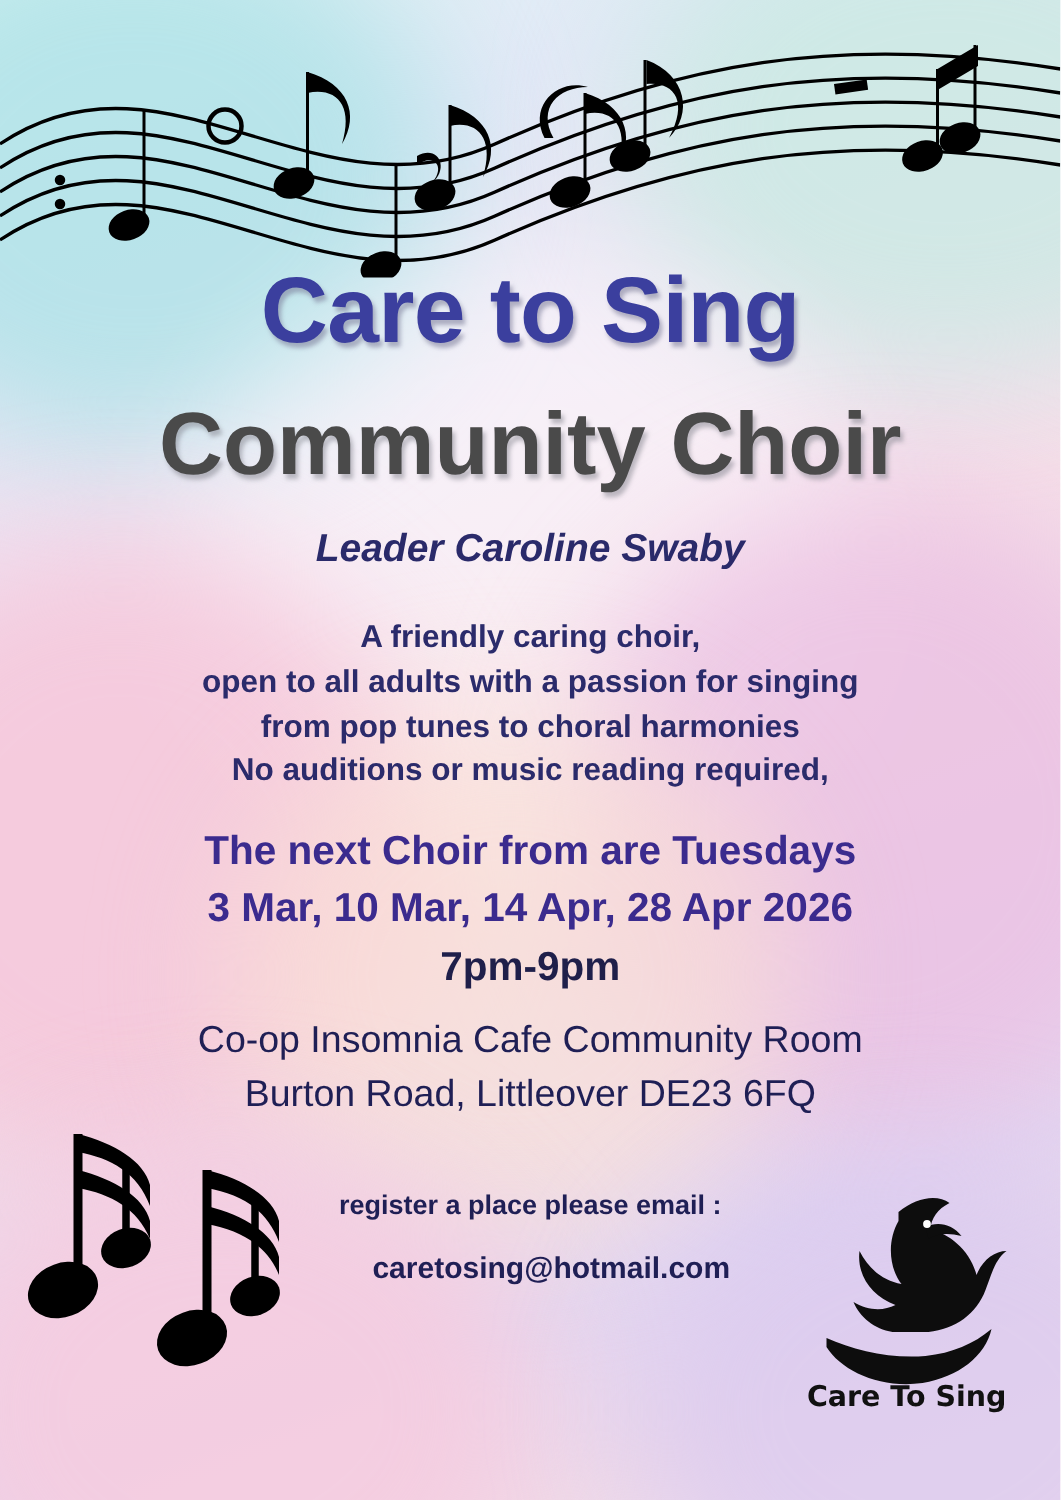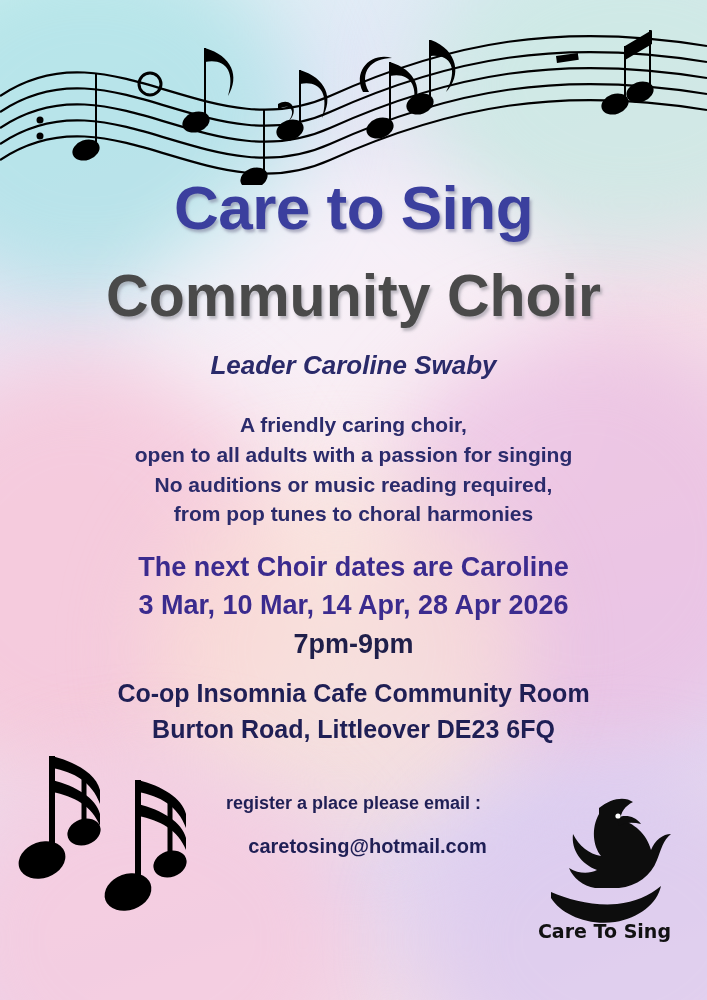--- a/index.html
+++ b/index.html
@@ -166,21 +166,21 @@
   }
   .dates div { white-space: nowrap; }
   .dates .time { color: #1f1f4a; }
 
   .venue {
     position: absolute;
     top: 676px;
     left: 0;
     width: 100%;
     font-size: 25px;
-    font-weight: bold;
+    font-weight: normal;
     color: #1f1f55;
     line-height: 1.42;
   }
   .venue div { white-space: nowrap; }
 
   .contact {
     position: absolute;
     top: 788px;
     left: 0;
     width: 100%;
@@ -291,26 +291,26 @@
 
   <div class="content">
 
     <div class="title">Care to Sing</div>
     <div class="subtitle">Community Choir</div>
     <div class="leader">Leader Caroline Swaby</div>
 
     <div class="blurb">
       <div>A friendly caring choir,</div>
       <div>open to all adults with a passion for singing</div>
+      <div>from pop tunes to choral harmonies</div>
       <div>No auditions or music reading required,</div>
-      <div>from pop tunes to choral harmonies</div>
     </div>
 
     <div class="dates">
-      <div>The next Choir dates are Caroline</div>
+      <div>The next Choir from are Tuesdays</div>
       <div>3 Mar, 10 Mar, 14 Apr, 28 Apr 2026</div>
       <div class="time">7pm-9pm</div>
     </div>
 
     <div class="venue">
       <div>Co-op Insomnia Cafe Community Room</div>
       <div>Burton Road, Littleover DE23 6FQ</div>
     </div>
 
     <div class="contact">

